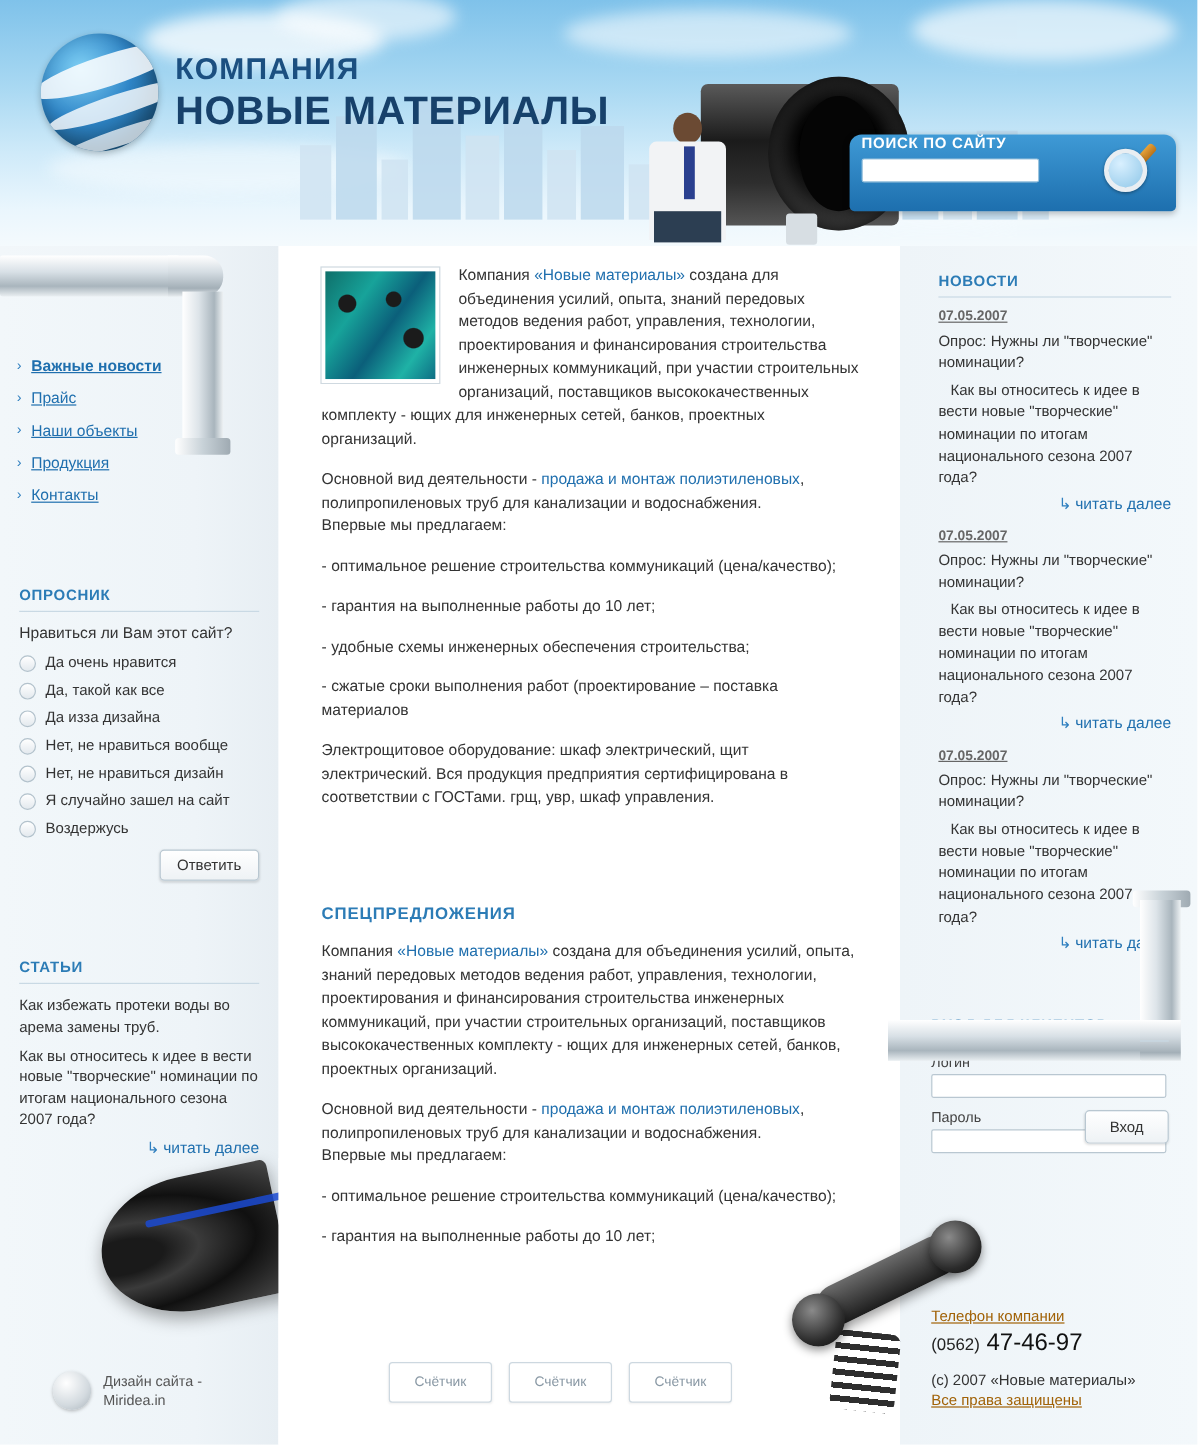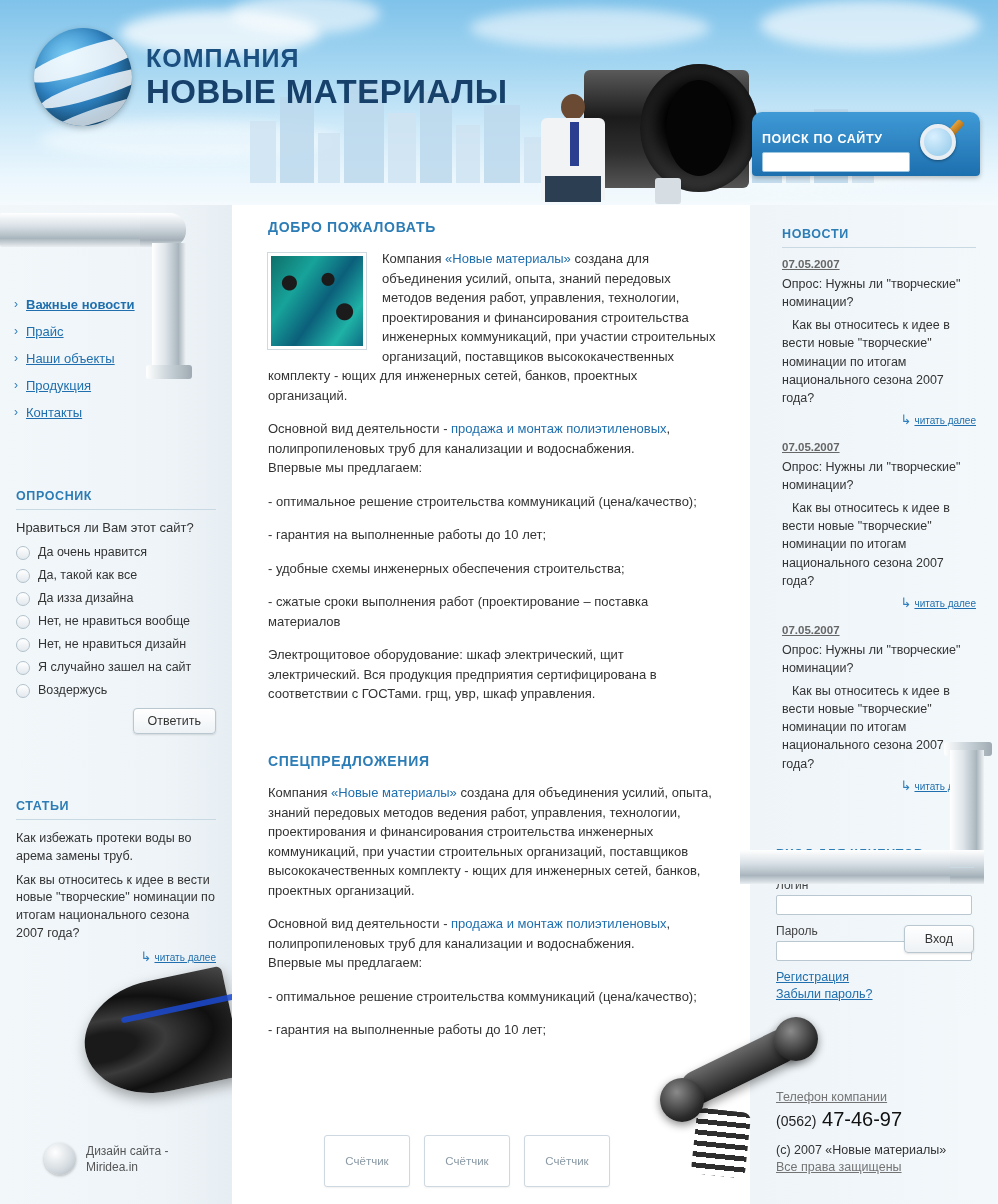--- a/index.html
+++ b/index.html
@@ -80,25 +80,25 @@
   }
   
   .man-head{position:absolute;left:561px;top:94px;width:24px;height:26px;border-radius:50%;background:#6b4a33;}
   .man-body{position:absolute;left:541px;top:118px;width:64px;height:82px;background:#f2f3f5;border-radius:6px 6px 0 0;}
   .man-tie{position:absolute;left:570px;top:122px;width:9px;height:44px;background:#2a3f8f;}
   .man-arm{position:absolute;left:596px;top:120px;width:52px;height:12px;background:#f2f3f5;transform:rotate(12deg);border-radius:6px;}
   .man-pants{position:absolute;left:545px;top:176px;width:56px;height:26px;background:#2c3e52;}
 
   
   .search-box{
-    position:absolute; right:18px; top:112px; width:228px; height:64px;
+    position:absolute; right:18px; top:112px; width:272px; height:64px;
     background: linear-gradient(to bottom,#3f9ad6,#1d6fae);
     border-radius:10px 10px 4px 4px;
     box-shadow:0 2px 5px rgba(0,0,0,.25);
-    padding:20px 10px;
+    padding:0 10px;
   }
   .search-title{ color:#fff; font-size:12.5px; font-weight:bold; letter-spacing:.6px; }
   .search-input{
     margin-top:6px; width:148px; height:20px; border:1px solid #9cc4de; background:#fff;
     border-radius:2px; font-size:12px; padding:0 4px;
   }
   .search-mag{
     position:absolute; right:10px; top:6px; width:50px; height:50px;
   }
   .mag-circle{
@@ -171,21 +171,21 @@
   .btn{
     border:1px solid #b9c7d1; background:linear-gradient(to bottom,#ffffff,#eef2f5);
     border-radius:4px; padding:5px 14px; font-size:12.5px; color:#333;
     box-shadow:0 1px 2px rgba(0,0,0,.12); cursor:pointer;
   }
   .poll-btn-wrap{ text-align:right; margin-top:10px; }
 
   .articles{ position:absolute; left:16px; top:594px; width:200px; }
   .articles p{ margin:0 0 6px; font-size:12.5px; line-height:1.42; }
   .read-more{ text-align:right; }
-  .read-more a{ color:#1f6fae; text-decoration:underline; font-size:10px;margin-top:28px; }
+  .read-more a{ color:#1f6fae; font-size:13px;margin-top:28px; }
   .read-more .ar{ color:#2f7fbf; margin-right:3px; }
 
   
   .bpipe{
     position:absolute; left:84px; top:775px; width:150px; height:112px;
     border-radius:50% 6px 6px 50%/50% 6px 6px 50%;
     background: radial-gradient(ellipse at 12% 50%, #1a1a1a 18%, #3b3b3b 34%, #101010 60%, #4a4a4a 100%);
     transform: rotate(-12deg);
     box-shadow: 0 6px 14px rgba(0,0,0,.35);
   }
@@ -216,21 +216,21 @@
       radial-gradient(circle at 80% 62%, #1b1b1b 0 8px, transparent 9px),
       linear-gradient(125deg,#0f6f6a 0%, #17a39a 30%, #0b5f7a 55%, #1fb2a6 80%, #0d6d84 100%);
   }
   .welcome p{ margin:0 0 14px; line-height:1.5; font-size:13px; }
   .welcome a, .special a{ color:#1f6fae; }
   .lst{ margin:0 0 12px; line-height:1.5; }
   .special{ position:absolute; left:36px; top:548px; width:448px; }
   .special p{ margin:0 0 14px; line-height:1.5; font-size:13px; }
   .counters{ position:absolute; left:92px; top:930px; display:flex; gap:14px; }
   .counter{
-    width:86px;height:52px;border:1px solid #cdd8e0;background:#ffffff;border-radius:3px;
+    width:86px;height:34px;border:1px solid #cdd8e0;background:#ffffff;border-radius:3px;
     display:flex;align-items:center;justify-content:center;color:#8a99a5;font-size:11.5px;
     box-shadow:0 1px 2px rgba(0,0,0,.06);
   }
 
   
   .news{ position:absolute; left:32px; top:22px; width:194px; }
   .news-item{ margin-bottom:14px; }
   .news-date{ font-size:11.5px; color:#666; font-weight:bold; margin-bottom:5px;text-decoration:underline; }
   .news-item p{ margin:0 0 5px; font-size:12.5px; line-height:1.45; }
   .news-item .indent{ text-indent:10px; }
@@ -281,21 +281,21 @@
     box-shadow:0 3px 8px rgba(0,0,0,.45);
   }
   .phone-cord{
     position:absolute; left:694px; top:905px; width:54px; height:66px;
     background:
       repeating-linear-gradient(to bottom, #1c1c1c 0 5px, transparent 5px 11px);
     border-radius:8px; transform:rotate(6deg); opacity:.92;
   }
 
   .contacts{ position:absolute; left:776px; top:884px; width:200px; }
-  .contacts a{ color:#737373; text-decoration:underline; font-size:12.5px; }
+  .contacts a{ color:#a16207; text-decoration:underline; font-size:12.5px; }
   .phone-num{ font-size:20px; color:#111; margin:4px 0 12px; }
   .phone-num .code{ font-size:14px; color:#222; }
   .copy{ font-size:12.5px; color:#333; margin-bottom:2px; }
 
   a { cursor:pointer; }
 </style>
 </head>
 <body>
 
 <div class="header">
@@ -440,21 +440,20 @@
       <div class="designer-txt">
         <div>Дизайн сайта -</div>
         <div>Miridea.in</div>
       </div>
     </div>
   </div>
 
   <div class="center-col">
 
     <section class="welcome">
-      <h2 class="sec-title">ДОБРО ПОЖАЛОВАТЬ</h2>
       <div class="wimg"></div>
       <p>
         <span>Компания </span><a>«Новые материалы»</a><span> создана для объединения усилий, опыта, знаний передовых методов ведения работ, управления, технологии, проектирования и финансирования строительства инженерных коммуникаций, при участии строительных организаций, поставщиков высококачественных комплекту - ющих для инженерных сетей, банков, проектных организаций.</span>
       </p>
       <p>
         <span>Основной вид деятельности - </span><a>продажа и монтаж полиэтиленовых</a><span>, полипропиленовых труб для канализации и водоснабжения.</span><br>
         <span>Впервые мы предлагаем:</span>
       </p>
       <p class="lst">- оптимальное решение строительства коммуникаций (цена/качество);</p>
       <p class="lst">- гарантия на выполненные работы до 10 лет;</p>
@@ -519,24 +518,20 @@
     <div class="rpipe-cap"></div>
     <div class="rpipe-v"></div>
     <div class="rpipe-elbow"></div>
 
     <div class="login">
       <div class="block-title">ВХОД ДЛЯ КЛИЕНТОВ</div>
       <div class="fld-label">Логин</div>
       <input class="fld" type="text" style="">
       <div class="fld-label">Пароль</div>
       <input class="fld" type="password" style="">
-      <div class="login-links">
-        <a>Регистрация</a>
-        <a>Забыли пароль?</a>
-      </div>
       <div class="login-btn-wrap">
         <button class="btn" style="padding:6px 20px;">Вход</button>
       </div>
     </div>
   </div>
 
   <div class="rpipe-h"></div>
 
   <div class="phone-cord"></div>
   <div class="phone-body"></div>

